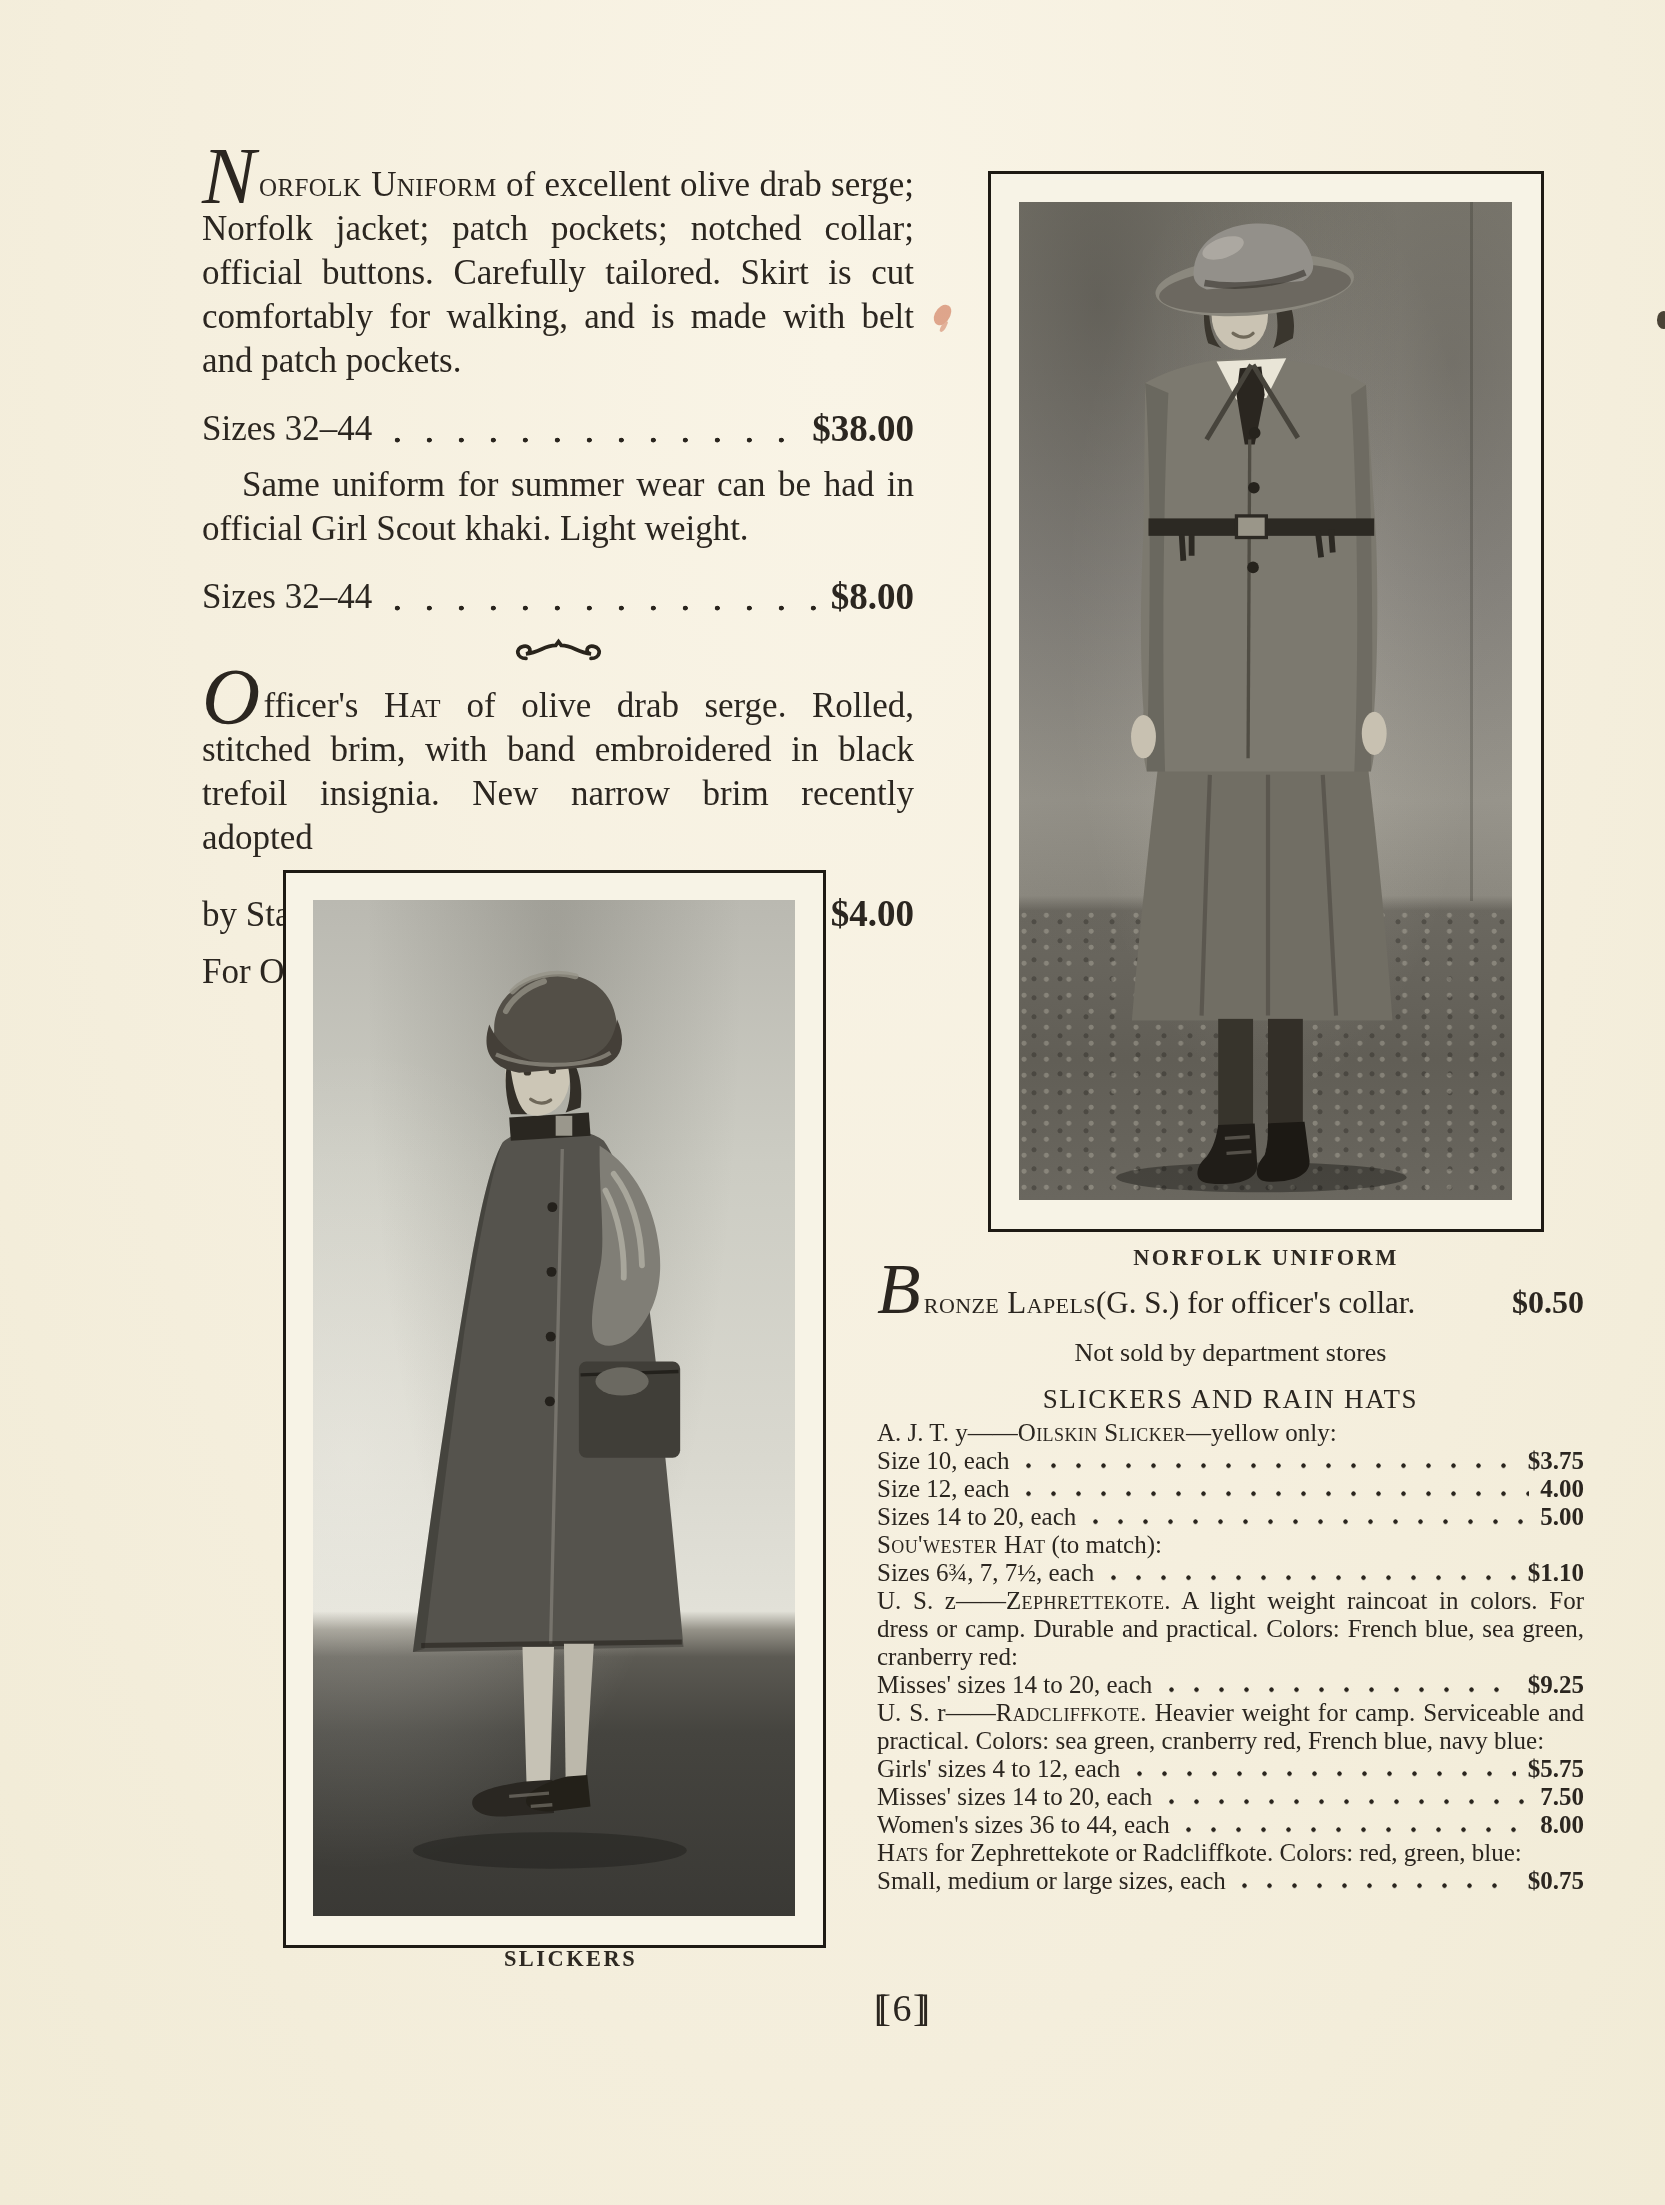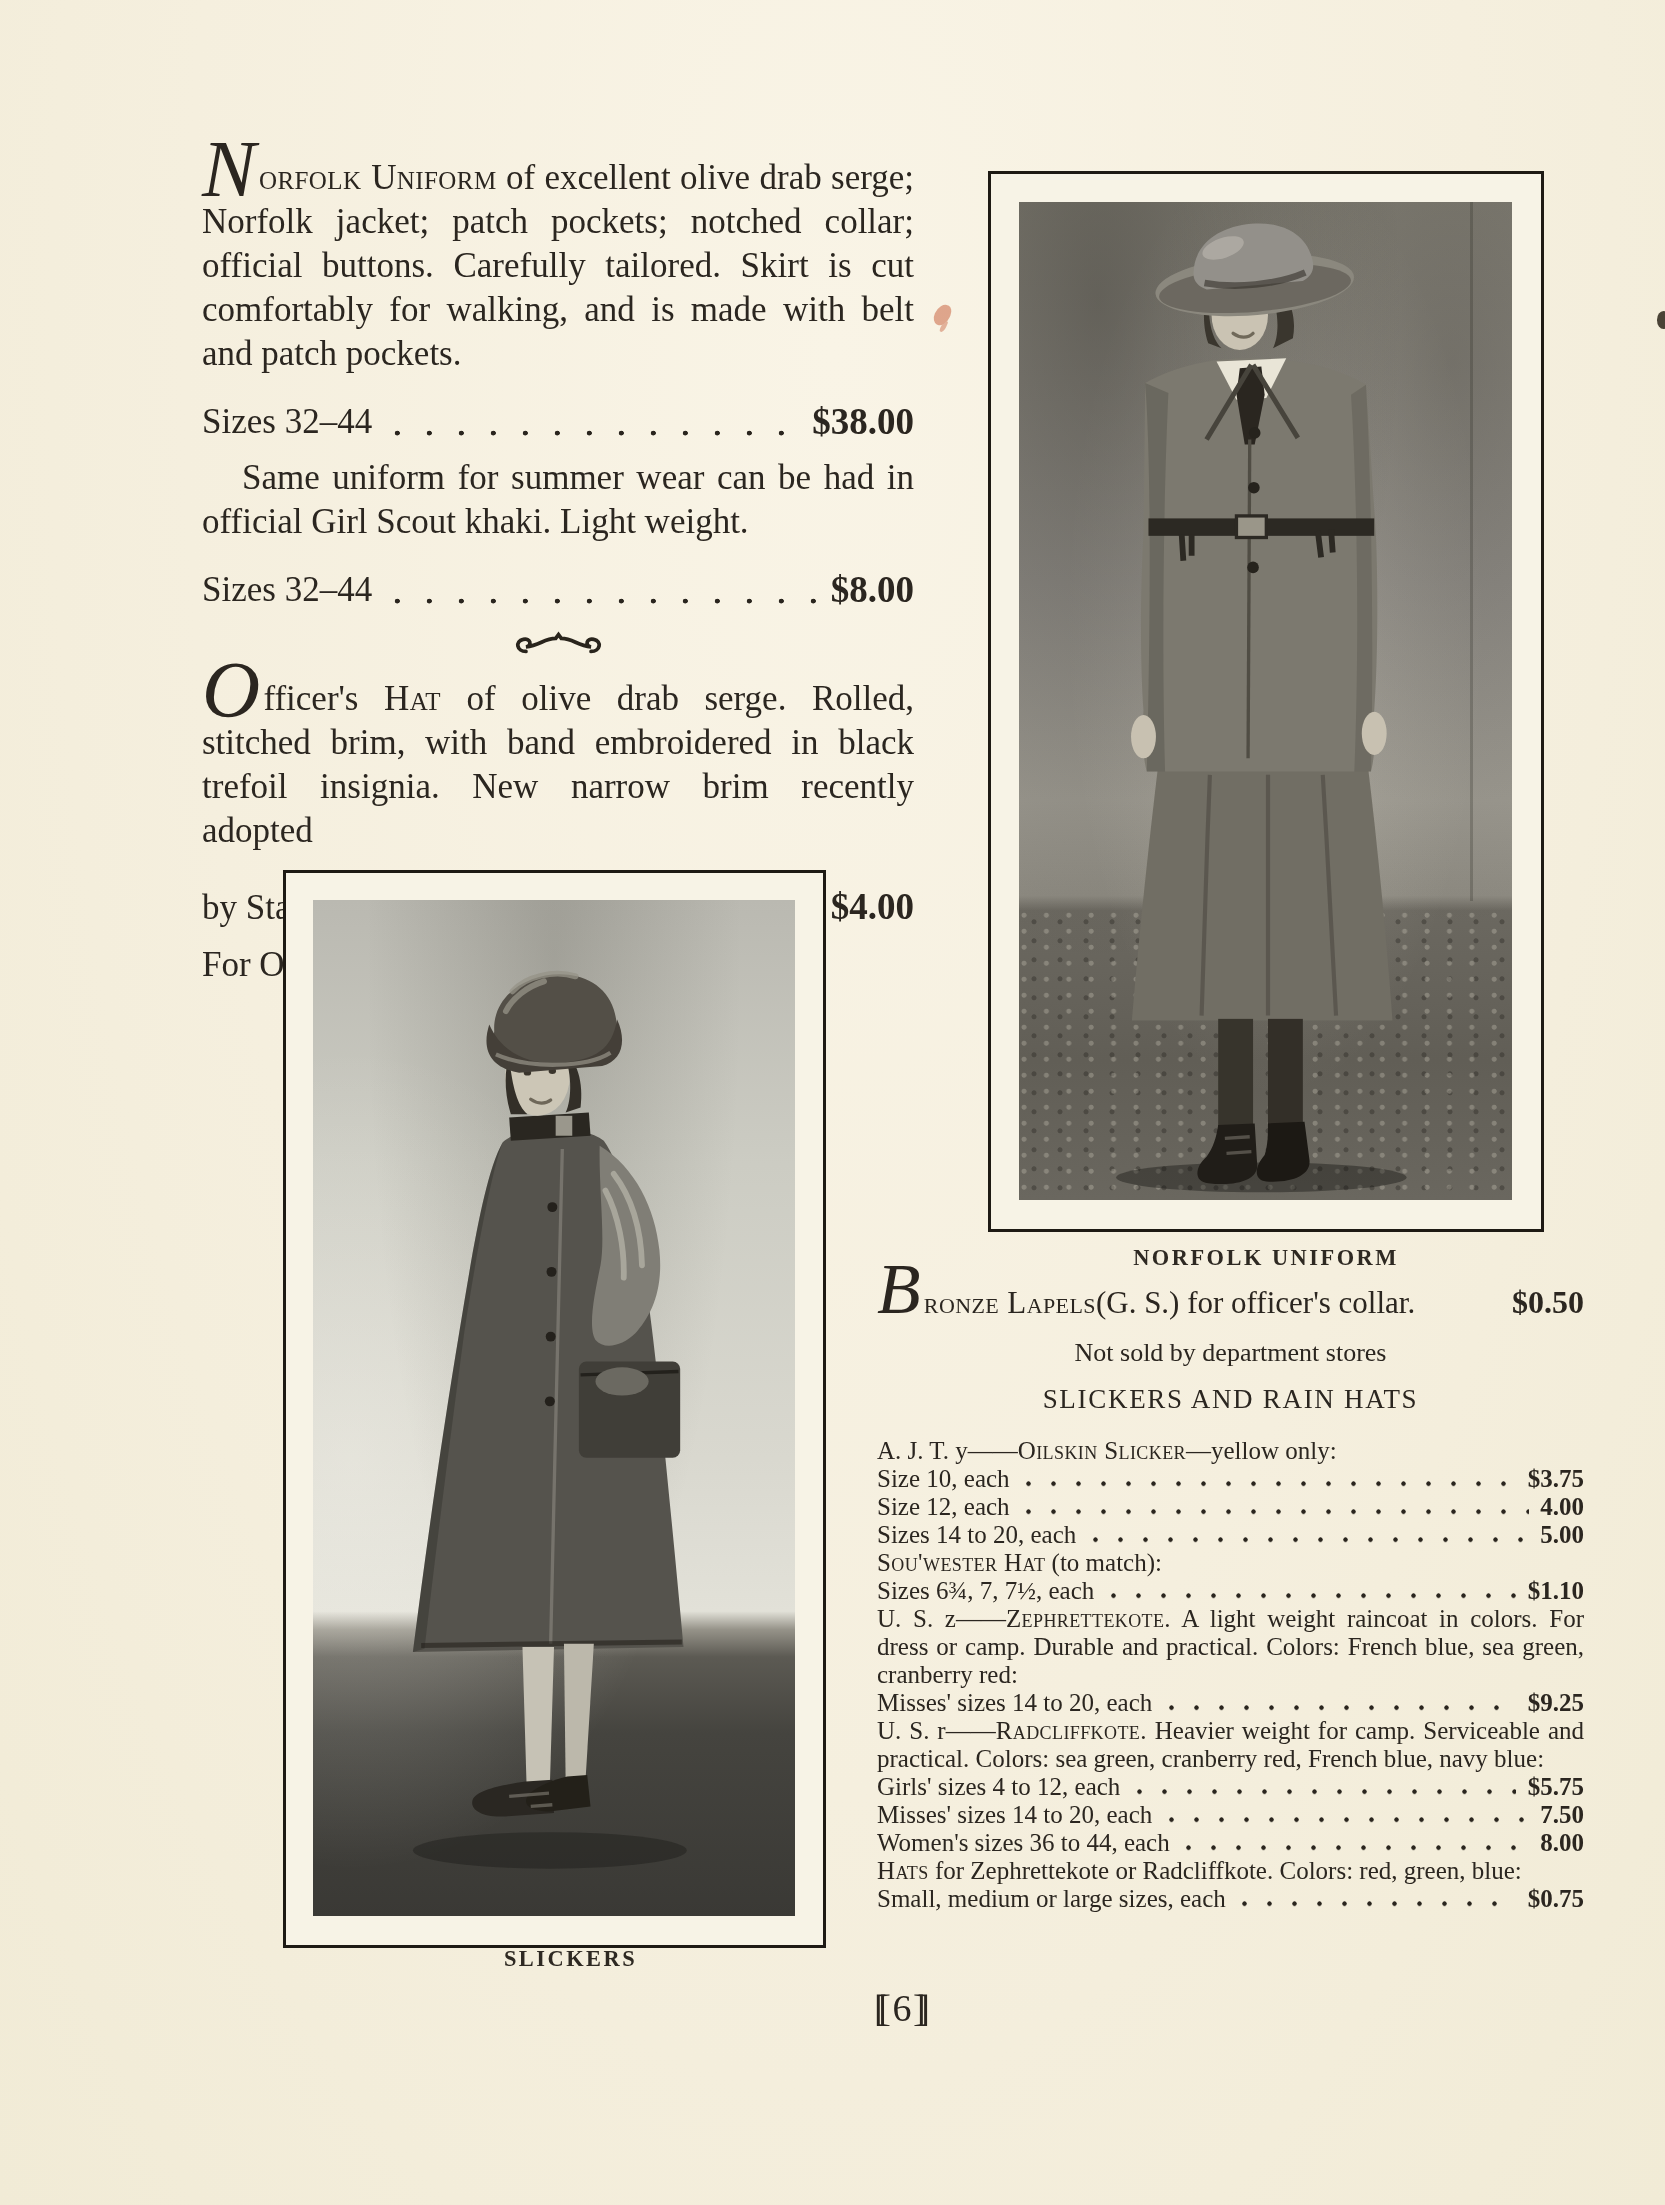--- a/index.html
+++ b/index.html
@@ -7,21 +7,21 @@
     position:relative; width:1666px; height:2205px; overflow:hidden;
     background: radial-gradient(ellipse at 50% 16%, #f9f4e6 0%, #f5efde 55%, #f1ebd6 100%);
     font-family:"Liberation Serif", serif;
     color:#2b2620;
   }
   
   .sc{font-variant:small-caps; letter-spacing:0.4px;}
   .dc{font-style:italic; font-size:2.3em; line-height:0; vertical-align:-.09em; margin-right:3.3px;}
   b,.pr{font-weight:bold;}
   
-  .left-col{position:absolute; left:202px; top:156px; width:712px; font-size:35px; line-height:44px;}
+  .left-col{position:absolute; left:202px; top:163px; width:712px; font-size:35px; line-height:44px;}
   .left-col p{margin:0; text-align:justify; text-align-last:left;}
   .para-summer{text-indent:40px; margin-top:11.6px !important;}
   .prow{display:flex; align-items:flex-start; margin-top:24px;}
   .prow .label{white-space:nowrap;}
   .leader{flex:1 1 auto; align-self:flex-end; height:7.5px; margin:0 15px 6.6px 21.6px;
     background-image:radial-gradient(circle at 3.3px 3.3px, #2a251e 2.2px, rgba(0,0,0,0) 2.9px);
     background-size:32px 7.5px; background-repeat:repeat-x;}
   .prow .pr{font-size:37px; white-space:nowrap;}
   .ornament{width:93px; margin:13.3px auto 8.3px auto;}
   .officer-tail{display:flex; align-items:baseline; white-space:nowrap;margin-top:32px;}
@@ -53,21 +53,21 @@
   .caption{position:absolute; text-align:center; font-size:22.4px; letter-spacing:2.5px; color:#2e2922; font-weight:bold;}
   .cap-slickers{left:299px; width:543px; top:1946px;}
   .cap-norfolk{left:988px; width:556px; top:1245px;}
   
   .right-col{position:absolute; left:877px; top:1277px; width:707px; font-size:25px; line-height:28px;}
   .bronze{display:flex; align-items:baseline; white-space:nowrap; font-size:31px; line-height:50px;}
   .bronze .fill{flex:1;}
   .bronze .pr{font-size:32px;}
   .center-note{text-align:center; font-size:26px; margin-top:11px;}
   .section-head{text-align:center; font-size:27px; letter-spacing:1.7px; margin-top:18px;}
-  .pricelist{margin-top:24px;}
+  .pricelist{margin-top:6px;}
   .lrow{display:flex; align-items:baseline; margin:0;}
   .lrow .leader{height:6.6px; margin:0 11.6px 5px 16.6px;
     background-image:radial-gradient(circle at 2.5px 2.5px, #2a251e 1.9px, rgba(0,0,0,0) 2.5px);
     background-size:25px 6.6px;}
   .lrow .pr{white-space:nowrap;}
   .lrow-text{margin:0; text-align:justify; text-align-last:left;}
   
   .page-number{position:absolute; left:874px; top:1986px; font-size:38px; color:#2b2620;}
   .pgbr-l{text-shadow:4.2px 0 0 currentColor; margin-right:5.8px;}
   .pgbr-r{text-shadow:-4.2px 0 0 currentColor; margin-left:5.8px;}

